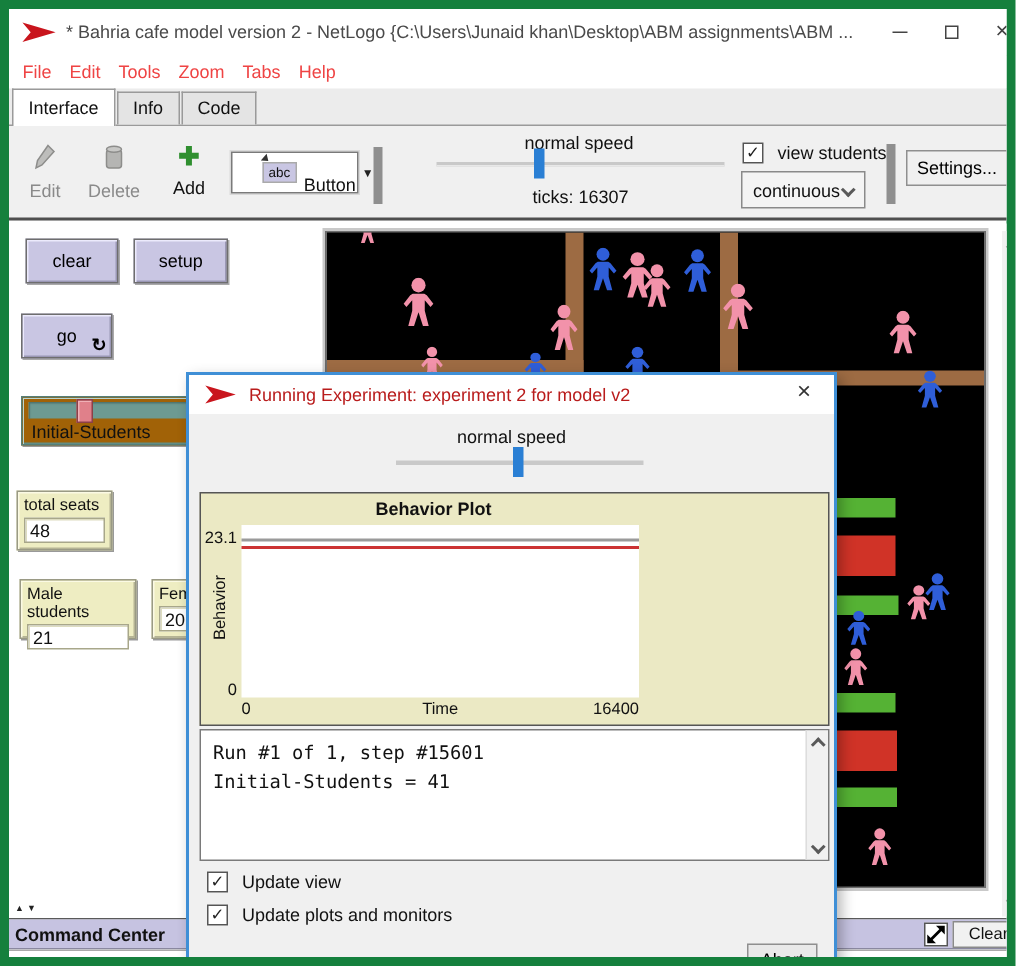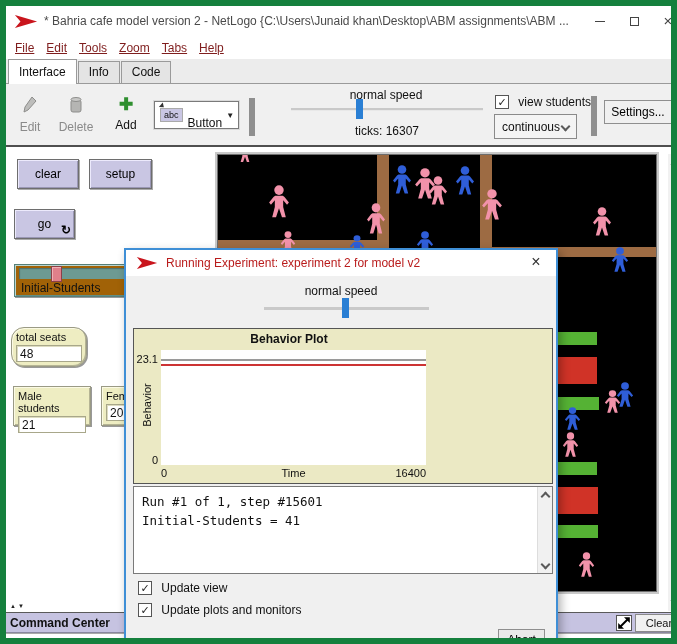--- a/index.html
+++ b/index.html
@@ -13,38 +13,38 @@
   .title-text { position:absolute; left:38px; top:8px; color:#4a4a4a; font-size:12px; white-space:nowrap; }
   .winbtn { position:absolute; top:0; width:32px; height:30px; text-align:center; line-height:30px; color:#444; cursor:default; }
   .winbtn.min  { left:578px; }
   .winbtn.max  { left:612px; }
   .winbtn.close{ left:646px; font-size:15px; }
   .min-glyph { display:inline-block; width:10px; height:1px; background:#444; vertical-align:middle; }
   .max-glyph { display:inline-block; width:9px; height:9px; border:1px solid #444; vertical-align:middle; }
 
   
   .menubar { position:absolute; left:0; top:31px; width:677px; height:22px; background:#fff; display:flex; align-items:center; padding-left:3px; }
-  .menu-item { padding:2px 6px; color:#7f1d1d;text-decoration:underline; }
+  .menu-item { padding:2px 6px; color:#ef4444; }
 
   
   .tabbar { position:absolute; left:0; top:53px; width:677px; height:25px; background:#ececec; border-bottom:1px solid #9a9a9a; display:flex; align-items:flex-end; padding-left:2px; }
   .tab { height:22px; line-height:21px; padding:0 10px; border:1px solid #9a9a9a; border-bottom:none; background:#e4e4e4; margin-right:1px; position:relative; }
   .tab.active { background:#fff; height:25px; line-height:24px; z-index:2; margin-bottom:-1px; }
 
   
   .toolbar { position:absolute; left:0; top:78px; width:677px; height:63px; background:#f0f0f0; border-bottom:2px solid #4f4f4f; }
   .tool { position:absolute; text-align:center; width:40px; }
   .tool .ticon { display:block; height:22px; }
   .tool .tlabel { display:block; font-size:12px; color:#8a8a8a; margin-top:2px; }
   .tool.add .tlabel { color:#111; }
   .tool.edit { left:4px; top:12px; }
   .tool.delete { left:50px; top:12px; }
   .tool.add { left:100px; top:10px; }
   .plus { color:#2f8f2f; font-size:17px; font-weight:bold; line-height:22px; }
-  .widget-select { position:absolute; left:148px; top:95px; width:85px; height:28px; background:#fff; border:1px solid #7a7a7a; box-shadow:0 0 0 1px #d9d9d9; display:flex; align-items:center; padding:0 5px; }
+  .widget-select { position:absolute; left:148px; top:95px; width:85px; height:28px; background:#fff; border:1px solid #7a7a7a; box-shadow:0 0 0 1px #d9d9d9; display:flex; align-items:center; padding:0 20px; }
   .toolbar .widget-select { top:17px; }
   .abc-badge { background:#c9c6e3; font-size:9px; padding:1px 3px; border:1px solid #aaa; position:relative; margin-right:5px; }
   .abc-badge::before { content:""; position:absolute; left:-1px; top:-5px; border:3px solid transparent; border-left:4px solid #333; transform:rotate(40deg); }
   .ws-value { flex:1;margin-top:16px; }
   .ws-arrow { font-size:8px; color:#222; margin-left:4px; }
   .vsep { position:absolute; width:6px; background:#8f8f8f; }
   .vsep.s1 { left:243px; top:14px; height:38px; }
   .vsep.s2 { left:585px; top:12px; height:40px; }
   .speed-label { position:absolute; left:285px; top:4px; width:190px; text-align:center; }
   .speed-track { position:absolute; left:285px; top:24px; width:192px; height:3px; background:#c9c9c9; border-bottom:1px solid #e8e8e8; }
@@ -70,21 +70,21 @@
   .btn-setup { left:83px; top:10px; width:63px; height:30px; line-height:28px; }
   .btn-go    { left:8px;  top:60px; width:61px; height:30px; line-height:28px; }
   .forever   { position:absolute; right:3px; bottom:2px; font-size:12px; font-weight:bold; line-height:12px; }
   .nl-slider { position:absolute; left:8px; top:115px; width:150px; height:33px; background:#a16207; border:1px solid #567f78; box-shadow:inset 1px 1px 0 #b9d6d0, inset -1px -1px 0 #628d85, 1px 1px 0 #999; }
   .slider-groove { position:absolute; left:4px; top:3px; right:4px; height:11px; background:#6d9a92; box-shadow:inset 1px 1px 1px #4e736d; }
   .slider-handle { position:absolute; left:32px; top:-2px; width:11px; height:16px; background:#e0808a; border:1px solid #8c4048; box-shadow:inset 1px 1px 0 #f0b0b6; }
   .slider-label { position:absolute; left:6px; top:16px; font-size:12px; }
   .monitor { position:absolute; background:#eeedc2; border:1px solid #9a9a85; box-shadow:inset 1px 1px 0 #fbfae4, inset -1px -1px 0 #b5b494, 1px 1px 0 #999; padding:3px 4px; }
   .monitor .mlabel { font-size:11px; display:block; }
   .monitor .mvalue { display:block; background:#fff; border:1px solid #a8a78a; box-shadow:inset 1px 1px 0 #dddcc0; margin-top:2px; padding:1px 3px; font-size:12px; height:17px; }
-  .mon-seats { left:5px;  top:178px; width:76px; height:40px;border-radius:13px; }
+  .mon-seats { left:5px;  top:178px; width:64px; height:40px; }
   .mon-male  { left:7px;  top:237px; width:78px; height:40px; }
   .mon-fem   { left:95px; top:237px; width:50px; height:40px; }
 
   
   .world { position:absolute; left:211px; top:5px; width:440px; height:438px; background:#000; border:1px solid #6e6e6e; box-shadow:0 0 0 2px #c9c9c9; overflow:hidden; }
   .wall { position:absolute; background:#9d6b43; }
   .bar { position:absolute; }
   .figure { position:absolute; }
   .figure svg { display:block; }
 

